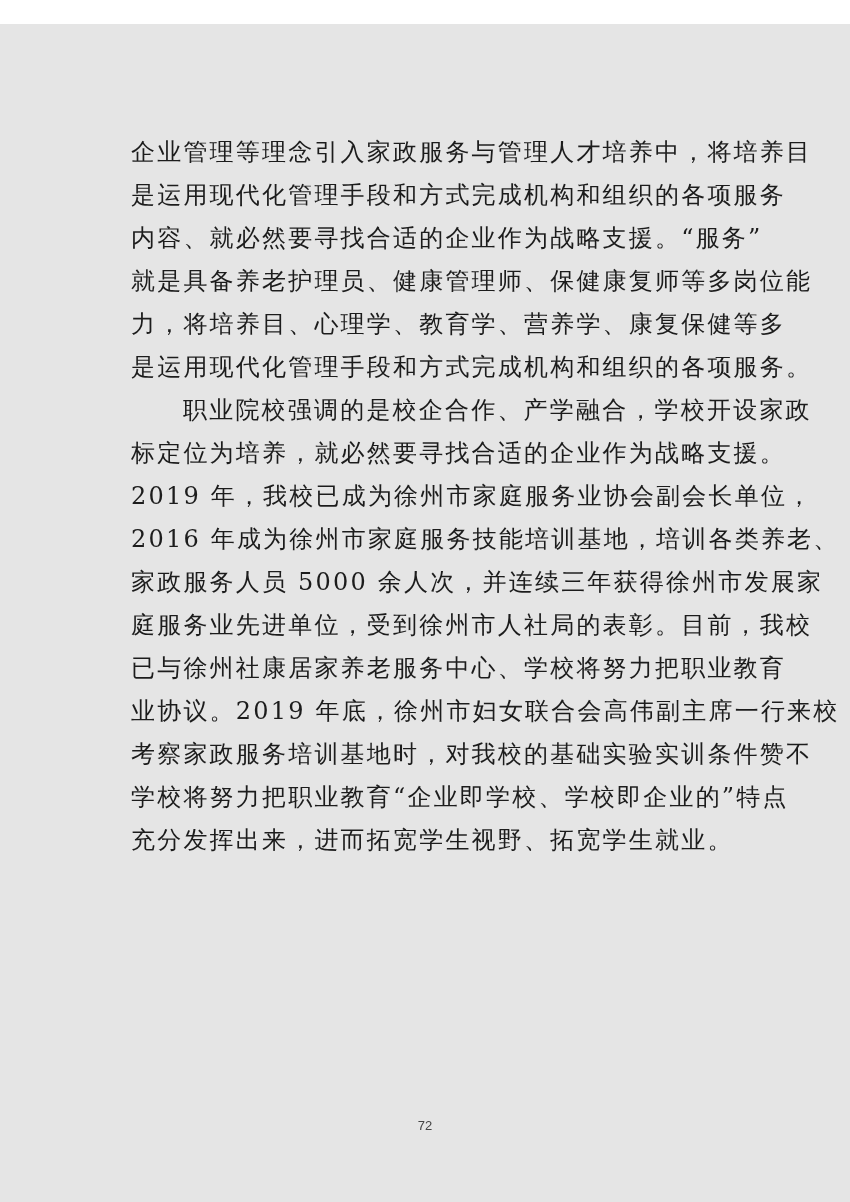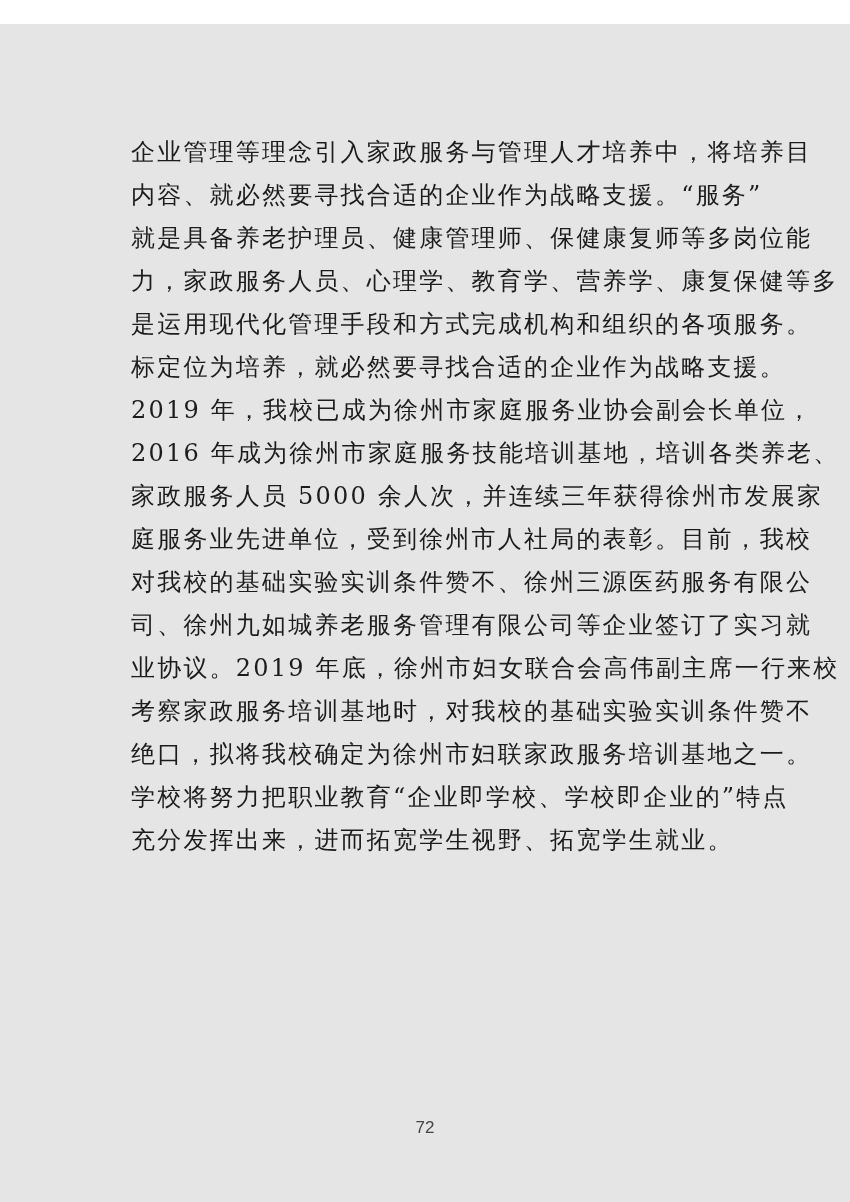--- a/index.html
+++ b/index.html
@@ -42,44 +42,44 @@
     .line.indent {
       padding-left: 52px;
     }
     .page-number {
       position: absolute;
       top: 1094px;
       left: 0;
       width: 850px;
       text-align: center;
       font-family: "Liberation Sans", "DejaVu Sans", sans-serif;
-      font-size: 17px;
+      font-size: 13px;
       color: #444444;
     }
   </style>
 </head>
 <body>
 
 <div class="page">
   <div class="body-text">
 
     <span class="line">企业管理等理念引入家政服务与管理人才培养中，将培养目</span>
+    <span class="line">是运用现代化管理手段和方式完成机构和组织的各项服务</span>
     <span class="line">内容、就必然要寻找合适的企业作为战略支援。“服务”</span>
     <span class="line">就是具备养老护理员、健康管理师、保健康复师等多岗位能</span>
-    <span class="line">力，家政服务人员、心理学、教育学、营养学、康复保健等多</span>
+    <span class="line">力，将培养目、心理学、教育学、营养学、康复保健等多</span>
     <span class="line">是运用现代化管理手段和方式完成机构和组织的各项服务。</span>
 
+    <span class="line indent">职业院校强调的是校企合作、产学融合，学校开设家政</span>
     <span class="line">标定位为培养，就必然要寻找合适的企业作为战略支援。</span>
     <span class="line">2019 年，我校已成为徐州市家庭服务业协会副会长单位，</span>
     <span class="line">2016 年成为徐州市家庭服务技能培训基地，培训各类养老、</span>
     <span class="line">家政服务人员 5000 余人次，并连续三年获得徐州市发展家</span>
     <span class="line">庭服务业先进单位，受到徐州市人社局的表彰。目前，我校</span>
-    <span class="line">对我校的基础实验实训条件赞不、徐州三源医药服务有限公</span>
-    <span class="line">司、徐州九如城养老服务管理有限公司等企业签订了实习就</span>
+    <span class="line">已与徐州社康居家养老服务中心、学校将努力把职业教育</span>
     <span class="line">业协议。2019 年底，徐州市妇女联合会高伟副主席一行来校</span>
     <span class="line">考察家政服务培训基地时，对我校的基础实验实训条件赞不</span>
-    <span class="line">绝口，拟将我校确定为徐州市妇联家政服务培训基地之一。</span>
     <span class="line">学校将努力把职业教育“企业即学校、学校即企业的”特点</span>
     <span class="line">充分发挥出来，进而拓宽学生视野、拓宽学生就业。</span>
   </div>
 
   <div class="page-number">72</div>
 </div>
 
 </body></html>

